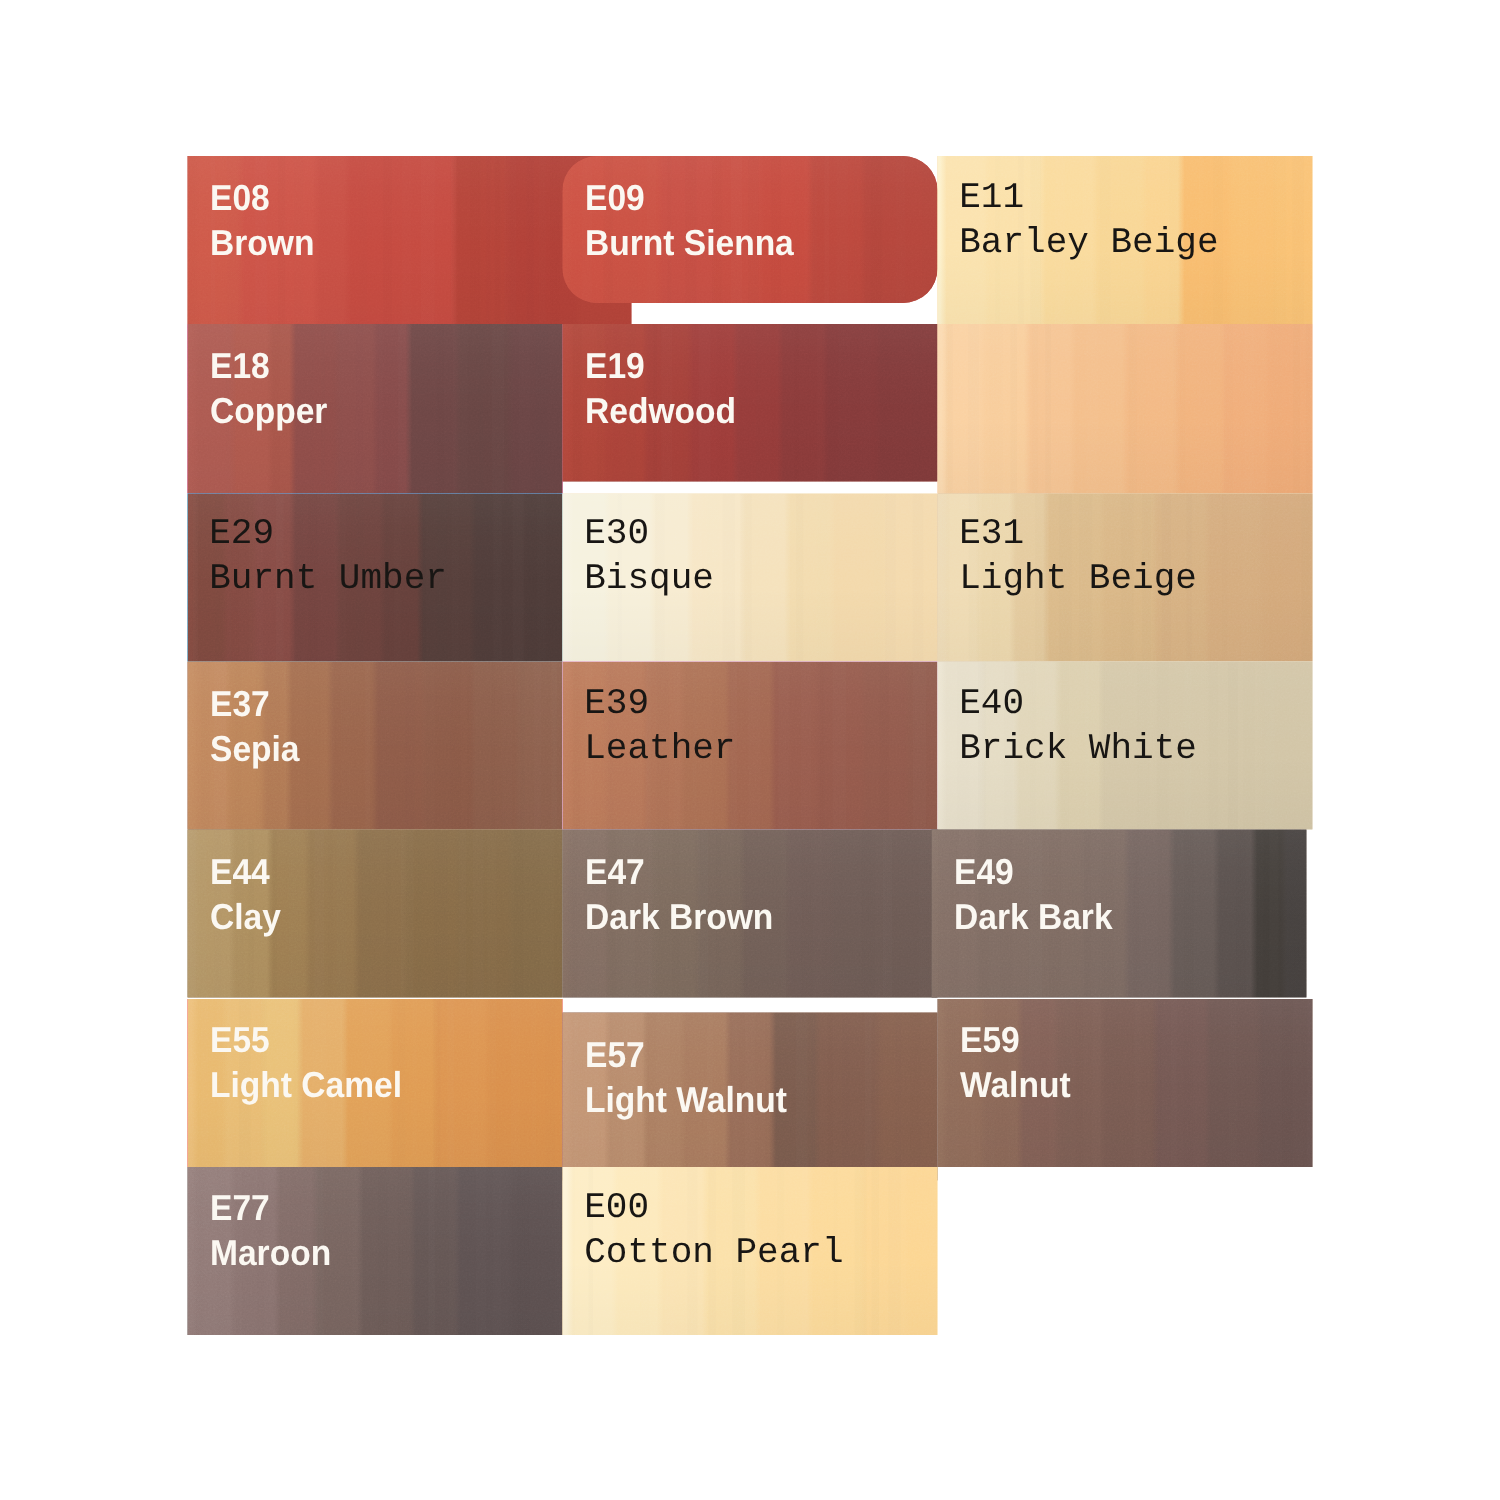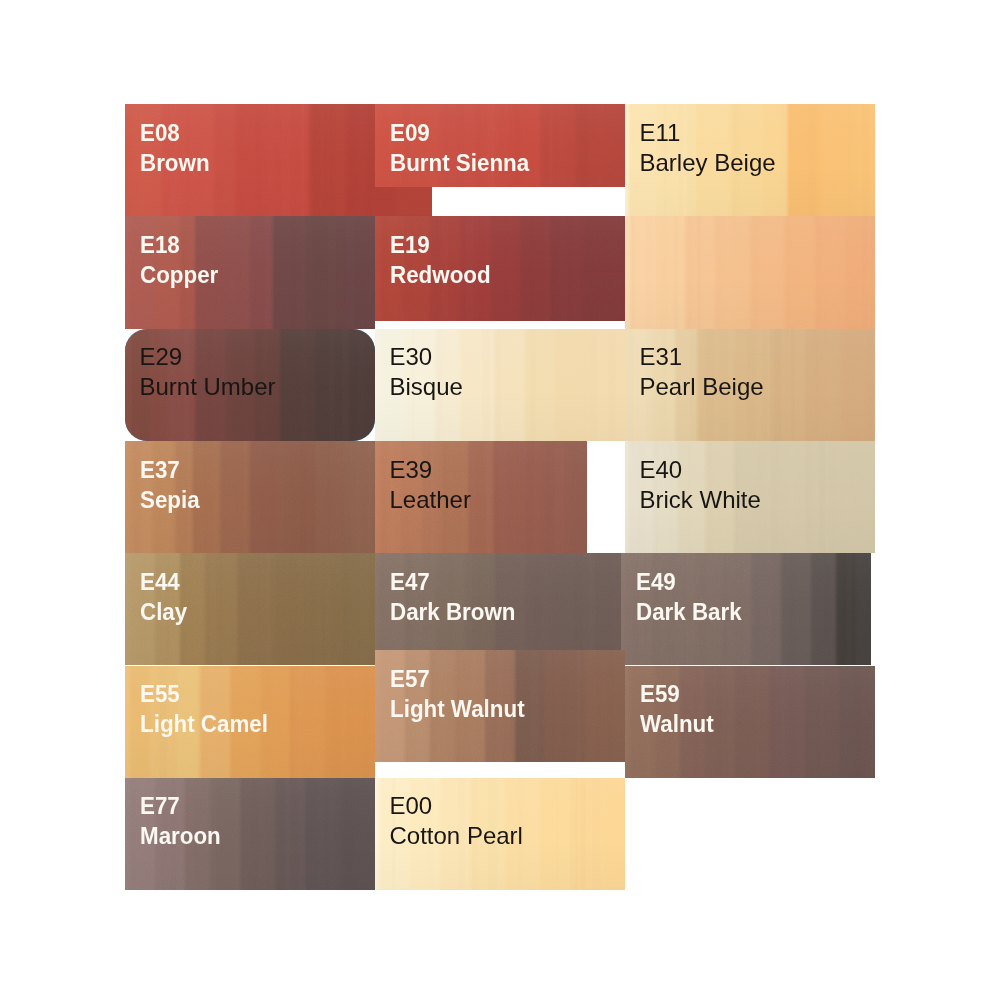--- a/index.html
+++ b/index.html
@@ -8,36 +8,36 @@
   #chart{position:absolute;left:125px;top:104px;width:750px;height:786px;}
   .swatch{position:absolute;overflow:hidden;}
   .bands{position:absolute;left:0;top:0;right:0;bottom:0;}
   .shade{position:absolute;left:0;top:0;right:0;bottom:0;
     background:linear-gradient(180deg,rgba(255,255,255,.045) 0%,rgba(255,255,255,.02) 22%,rgba(0,0,0,0) 55%,rgba(0,0,0,.022) 100%);}
   .streaks{position:absolute;left:0;top:0;right:0;bottom:0;opacity:.55;}
   #noise{position:absolute;left:125px;top:104px;width:750px;height:786px;opacity:.115;pointer-events:none;mix-blend-mode:overlay;}
   .label{position:absolute;left:14.5px;top:13.7px;line-height:30px;}
   .code,.nm{display:block;font-size:24px;white-space:nowrap;transform-origin:0 50%;}
   .light .code,.light .nm{color:#fbf8f2;font-weight:bold;transform:scaleX(0.932);}
-  .dark .code,.dark .nm{color:#171513;font-weight:normal;}
+  .dark .code,.dark .nm{color:#171513;font-weight:normal;font-family:Liberation Mono, monospace;}
 </style>
 </head>
 <body>
 
 <div id="chart">
-    <div class="swatch light" style="left: 0px; top: 0px; width: 296px; height: 112.3px; background: rgb(189, 75, 65); padding-left: 11px;">
+    <div class="swatch light" style="left: 0px; top: 0px; width: 296px; height: 112.3px; background: rgb(189, 75, 65);">
       <div class="bands" style="background: linear-gradient(90deg, rgb(205, 88, 72) 0%, rgb(205, 88, 72) 1.1%, rgb(207, 89, 73) 2.9%, rgb(207, 89, 73) 11.1%, rgb(205, 83, 71) 12.9%, rgb(205, 83, 71) 28.1%, rgb(200, 79, 68) 29.9%, rgb(200, 79, 68) 35.1%, rgb(197, 74, 64) 36.9%, rgb(197, 74, 64) 59.1%, rgb(181, 67, 56) 60.9%, rgb(181, 67, 56) 71.1%, rgb(177, 64, 55) 72.9%, rgb(177, 64, 55) 87.1%, rgb(179, 66, 56) 88.9%, rgb(179, 66, 56) 100%);"></div>
       <div class="streaks" style="background: linear-gradient(90deg, transparent 3.3px, rgba(0, 0, 0, 0.008) 3.9px, rgba(0, 0, 0, 0.008) 8.3px, transparent 8.9px, transparent 15.3px, rgba(255, 255, 255, 0.016) 15.9px, rgba(255, 255, 255, 0.016) 18.1px, transparent 18.7px, transparent 25.8px, rgba(0, 0, 0, 0.01) 26.4px, rgba(0, 0, 0, 0.01) 35.2px, transparent 35.8px, transparent 44.9px, rgba(255, 255, 255, 0.016) 45.5px, rgba(255, 255, 255, 0.016) 52.9px, transparent 53.5px, transparent 60.1px, rgba(0, 0, 0, 0.02) 60.7px, rgba(0, 0, 0, 0.02) 65px, transparent 65.6px, transparent 70.6px, rgba(0, 0, 0, 0.008) 71.2px, rgba(0, 0, 0, 0.008) 77.1px, transparent 77.7px, transparent 83px, rgba(255, 255, 255, 0.004) 83.6px, rgba(255, 255, 255, 0.004) 89.8px, transparent 90.4px, transparent 98px, rgba(255, 255, 255, 0.004) 98.6px, rgba(255, 255, 255, 0.004) 104.6px, transparent 105.2px, transparent 114.4px, rgba(0, 0, 0, 0.01) 115px, rgba(0, 0, 0, 0.01) 119.3px, transparent 119.9px, transparent 130px, rgba(0, 0, 0, 0.02) 130.6px, rgba(0, 0, 0, 0.02) 136.1px, transparent 136.7px, transparent 142.7px, rgba(255, 255, 255, 0.01) 143.3px, rgba(255, 255, 255, 0.01) 148.5px, transparent 149.1px, transparent 155.4px, rgba(255, 255, 255, 0.016) 156px, rgba(255, 255, 255, 0.016) 164.6px, transparent 165.2px, transparent 175.4px, rgba(255, 255, 255, 0.02) 176px, rgba(255, 255, 255, 0.02) 178.9px, transparent 179.5px, transparent 187.9px, rgba(0, 0, 0, 0.02) 188.5px, rgba(0, 0, 0, 0.02) 195.1px, transparent 195.7px, transparent 198.8px, rgba(0, 0, 0, 0.016) 199.4px, rgba(0, 0, 0, 0.016) 201.9px, transparent 202.5px, transparent 204.5px, rgba(0, 0, 0, 0.02) 205.1px, rgba(0, 0, 0, 0.02) 208.3px, transparent 208.9px, transparent 210.6px, rgba(255, 255, 255, 0.008) 211.2px, rgba(255, 255, 255, 0.008) 218.8px, transparent 219.4px, transparent 225.5px, rgba(0, 0, 0, 0.016) 226.1px, rgba(0, 0, 0, 0.016) 230.9px, transparent 231.5px, transparent 233.8px, rgba(255, 255, 255, 0.008) 234.4px, rgba(255, 255, 255, 0.008) 238.5px, transparent 239.1px, transparent 241.4px, rgba(0, 0, 0, 0.02) 242px, rgba(0, 0, 0, 0.02) 248px, transparent 248.6px);"></div>
       <div class="shade"></div>
       <div class="label">
         <span class="code">E08</span>
         <span class="nm">Brown</span>
       </div>
     </div>
-    <div class="swatch light" style="left: 250px; top: 0px; width: 250px; height: 83px; background: rgb(194, 78, 68);">
+    <div class="swatch light" style="left: 250px; top: 0px; width: 250px; height: 98px; background: rgb(194, 78, 68); border-radius: 23px;">
       <div class="bands" style="background: linear-gradient(90deg, rgb(206, 83, 68) 0%, rgb(206, 83, 68) 1.1%, rgb(205, 81, 67) 2.9%, rgb(205, 81, 67) 11.1%, rgb(203, 81, 67) 12.9%, rgb(203, 81, 67) 25.1%, rgb(200, 79, 68) 26.9%, rgb(200, 79, 68) 39.1%, rgb(200, 78, 66) 40.9%, rgb(200, 78, 66) 52.1%, rgb(199, 75, 63) 53.9%, rgb(199, 75, 63) 65.1%, rgb(188, 72, 61) 66.9%, rgb(188, 72, 61) 79.1%, rgb(181, 70, 60) 80.9%, rgb(181, 70, 60) 100%);"></div>
       <div class="streaks" style="background: linear-gradient(90deg, transparent 1.6px, rgba(0, 0, 0, 0.008) 2.2px, rgba(0, 0, 0, 0.008) 5.2px, transparent 5.8px, transparent 12.9px, rgba(255, 255, 255, 0.01) 13.5px, rgba(255, 255, 255, 0.01) 19.3px, transparent 19.9px, transparent 26.9px, rgba(0, 0, 0, 0.02) 27.5px, rgba(0, 0, 0, 0.02) 33.4px, transparent 34px, transparent 44.2px, rgba(0, 0, 0, 0.008) 44.8px, rgba(0, 0, 0, 0.008) 50px, transparent 50.6px, transparent 55.9px, rgba(255, 255, 255, 0.01) 56.5px, rgba(255, 255, 255, 0.01) 61.9px, transparent 62.5px, transparent 69.3px, rgba(0, 0, 0, 0.016) 69.9px, rgba(0, 0, 0, 0.016) 72.5px, transparent 73.1px, transparent 81.2px, rgba(0, 0, 0, 0.02) 81.8px, rgba(0, 0, 0, 0.02) 89.1px, transparent 89.7px, transparent 99.4px, rgba(0, 0, 0, 0.016) 100px, rgba(0, 0, 0, 0.016) 106.3px, transparent 106.9px, transparent 112.1px, rgba(255, 255, 255, 0.02) 112.7px, rgba(255, 255, 255, 0.02) 119.5px, transparent 120.1px, transparent 123.5px, rgba(0, 0, 0, 0.02) 124.1px, rgba(0, 0, 0, 0.02) 130.8px, transparent 131.4px, transparent 138.5px, rgba(0, 0, 0, 0.02) 139.1px, rgba(0, 0, 0, 0.02) 145.3px, transparent 145.9px, transparent 154.7px, rgba(0, 0, 0, 0.008) 155.3px, rgba(0, 0, 0, 0.008) 157.4px, transparent 158px, transparent 160.8px, rgba(255, 255, 255, 0.008) 161.4px, rgba(255, 255, 255, 0.008) 169.5px, transparent 170.1px, transparent 174.3px, rgba(255, 255, 255, 0.02) 174.9px, rgba(255, 255, 255, 0.02) 177.5px, transparent 178.1px, transparent 182.4px, rgba(255, 255, 255, 0.01) 183px, rgba(255, 255, 255, 0.01) 190.3px, transparent 190.9px, transparent 193.8px, rgba(0, 0, 0, 0.008) 194.4px, rgba(0, 0, 0, 0.008) 196.8px, transparent 197.4px, transparent 204.9px, rgba(0, 0, 0, 0.02) 205.5px, rgba(0, 0, 0, 0.02) 212.9px, transparent 213.5px, transparent 221.7px, rgba(255, 255, 255, 0.008) 222.3px, rgba(255, 255, 255, 0.008) 228.4px, transparent 229px, transparent 239.5px, rgba(0, 0, 0, 0.01) 240.1px, rgba(0, 0, 0, 0.01) 248.1px, transparent 248.7px);"></div>
       <div class="shade"></div>
       <div class="label">
         <span class="code">E09</span>
         <span class="nm">Burnt Sienna</span>
       </div>
     </div>
     <div class="swatch dark" style="left: 500px; top: 0px; width: 250px; height: 112.3px; background: rgb(250, 215, 154);">
       <div class="bands" style="background: linear-gradient(90deg, rgb(253, 242, 205) 0%, rgb(253, 242, 205) 0.6%, rgb(251, 227, 174) 2.4%, rgb(251, 227, 174) 12.1%, rgb(251, 225, 169) 13.9%, rgb(251, 225, 169) 27.1%, rgb(250, 219, 156) 28.9%, rgb(250, 219, 156) 41.1%, rgb(249, 215, 149) 42.9%, rgb(249, 215, 149) 54.1%, rgb(250, 212, 144) 55.9%, rgb(250, 212, 144) 64.1%, rgb(249, 189, 111) 65.9%, rgb(249, 189, 111) 77.1%, rgb(249, 192, 114) 78.9%, rgb(249, 192, 114) 89.1%, rgb(250, 194, 116) 90.9%, rgb(250, 194, 116) 100%);"></div>
@@ -64,21 +64,21 @@
       <div class="label">
         <span class="code">E19</span>
         <span class="nm">Redwood</span>
       </div>
     </div>
     <div class="swatch dark" style="left: 500px; top: 112.3px; width: 250px; height: 112.3px; background: rgb(245, 192, 145);">
       <div class="bands" style="background: linear-gradient(90deg, rgb(251, 218, 176) 0%, rgb(251, 218, 176) 1.1%, rgb(250, 209, 161) 2.9%, rgb(250, 209, 161) 11.1%, rgb(249, 206, 156) 12.9%, rgb(249, 206, 156) 23.1%, rgb(246, 196, 146) 24.9%, rgb(246, 196, 146) 35.1%, rgb(244, 191, 139) 36.9%, rgb(244, 191, 139) 49.1%, rgb(243, 185, 132) 50.9%, rgb(243, 185, 132) 63.1%, rgb(242, 179, 125) 64.9%, rgb(242, 179, 125) 75.1%, rgb(241, 174, 122) 76.9%, rgb(241, 174, 122) 87.1%, rgb(240, 171, 119) 88.9%, rgb(240, 171, 119) 100%);"></div>
       <div class="streaks" style="background: linear-gradient(90deg, transparent 5.1px, rgba(0, 0, 0, 0.02) 5.7px, rgba(0, 0, 0, 0.02) 9.9px, transparent 10.5px, transparent 20.1px, rgba(0, 0, 0, 0.016) 20.7px, rgba(0, 0, 0, 0.016) 27.4px, transparent 28px, transparent 34.2px, rgba(0, 0, 0, 0.008) 34.8px, rgba(0, 0, 0, 0.008) 43.1px, transparent 43.7px, transparent 48.3px, rgba(0, 0, 0, 0.02) 48.9px, rgba(0, 0, 0, 0.02) 52.7px, transparent 53.3px, transparent 62.8px, rgba(0, 0, 0, 0.01) 63.4px, rgba(0, 0, 0, 0.01) 66.8px, transparent 67.4px, transparent 71.5px, rgba(0, 0, 0, 0.02) 72.1px, rgba(0, 0, 0, 0.02) 75.4px, transparent 76px, transparent 85px, rgba(255, 255, 255, 0.008) 85.6px, rgba(255, 255, 255, 0.008) 90.4px, transparent 91px, transparent 98.9px, rgba(255, 255, 255, 0.016) 99.5px, rgba(255, 255, 255, 0.016) 107px, transparent 107.6px, transparent 117px, rgba(255, 255, 255, 0.004) 117.6px, rgba(255, 255, 255, 0.004) 120.3px, transparent 120.9px, transparent 127.4px, rgba(0, 0, 0, 0.01) 128px, rgba(0, 0, 0, 0.01) 132.5px, transparent 133.1px, transparent 134.6px, rgba(0, 0, 0, 0.004) 135.2px, rgba(0, 0, 0, 0.004) 138.1px, transparent 138.7px, transparent 147.5px, rgba(255, 255, 255, 0.008) 148.1px, rgba(255, 255, 255, 0.008) 152.3px, transparent 152.9px, transparent 156.4px, rgba(0, 0, 0, 0.008) 157px, rgba(0, 0, 0, 0.008) 165.1px, transparent 165.7px, transparent 172.6px, rgba(255, 255, 255, 0.008) 173.2px, rgba(255, 255, 255, 0.008) 181.3px, transparent 181.9px, transparent 190.8px, rgba(0, 0, 0, 0.008) 191.4px, rgba(0, 0, 0, 0.008) 196.8px, transparent 197.4px, transparent 204.3px, rgba(255, 255, 255, 0.01) 204.9px, rgba(255, 255, 255, 0.01) 210.7px, transparent 211.3px, transparent 222.2px, rgba(0, 0, 0, 0.004) 222.8px, rgba(0, 0, 0, 0.004) 229.6px, transparent 230.2px, transparent 236.7px, rgba(0, 0, 0, 0.016) 237.3px, rgba(0, 0, 0, 0.016) 241.4px, transparent 242px, transparent 245.1px, rgba(0, 0, 0, 0.01) 245.7px, rgba(0, 0, 0, 0.01) 248.3px, transparent 248.9px);"></div>
       <div class="shade"></div>
     </div>
-    <div class="swatch dark" style="left: 0px; top: 224.6px; width: 250px; height: 112.3px; background: #0ea5e9; border-radius: 22px;">
+    <div class="swatch dark" style="left: 0px; top: 224.6px; width: 250px; height: 112.3px; background: #0ea5e9;">
       <div class="bands" style="background: linear-gradient(90deg, rgb(133, 76, 66) 0%, rgb(133, 76, 66) 1.1%, rgb(126, 73, 63) 2.9%, rgb(126, 73, 63) 9.1%, rgb(131, 74, 66) 10.9%, rgb(131, 74, 66) 17.1%, rgb(134, 75, 69) 18.9%, rgb(134, 75, 69) 27.1%, rgb(116, 68, 64) 28.9%, rgb(116, 68, 64) 39.1%, rgb(108, 66, 61) 40.9%, rgb(108, 66, 61) 51.1%, rgb(101, 64, 59) 52.9%, rgb(101, 64, 59) 61.1%, rgb(85, 62, 58) 62.9%, rgb(85, 62, 58) 75.1%, rgb(79, 60, 57) 76.9%, rgb(79, 60, 57) 89.1%, rgb(77, 59, 56) 90.9%, rgb(77, 59, 56) 100%);"></div>
       <div class="streaks" style="background: linear-gradient(90deg, transparent 3.4px, rgba(255, 255, 255, 0.02) 4px, rgba(255, 255, 255, 0.02) 6.8px, transparent 7.4px, transparent 17.7px, rgba(0, 0, 0, 0.01) 18.3px, rgba(0, 0, 0, 0.01) 21.7px, transparent 22.3px, transparent 28.3px, rgba(0, 0, 0, 0.02) 28.9px, rgba(0, 0, 0, 0.02) 34.3px, transparent 34.9px, transparent 40.6px, rgba(255, 255, 255, 0.01) 41.2px, rgba(255, 255, 255, 0.01) 49.9px, transparent 50.5px, transparent 58.6px, rgba(255, 255, 255, 0.02) 59.2px, rgba(255, 255, 255, 0.02) 63.7px, transparent 64.3px, transparent 70.3px, rgba(0, 0, 0, 0.008) 70.9px, rgba(0, 0, 0, 0.008) 77.8px, transparent 78.4px, transparent 80.2px, rgba(0, 0, 0, 0.02) 80.8px, rgba(0, 0, 0, 0.02) 86.7px, transparent 87.3px, transparent 97.2px, rgba(255, 255, 255, 0.01) 97.8px, rgba(255, 255, 255, 0.01) 105.6px, transparent 106.2px, transparent 111.7px, rgba(0, 0, 0, 0.01) 112.3px, rgba(0, 0, 0, 0.01) 117.5px, transparent 118.1px, transparent 127.8px, rgba(0, 0, 0, 0.01) 128.4px, rgba(0, 0, 0, 0.01) 134.2px, transparent 134.8px, transparent 137.4px, rgba(255, 255, 255, 0.01) 138px, rgba(255, 255, 255, 0.01) 141.8px, transparent 142.4px, transparent 153.7px, rgba(0, 0, 0, 0.02) 154.3px, rgba(0, 0, 0, 0.02) 159px, transparent 159.6px, transparent 165.8px, rgba(0, 0, 0, 0.01) 166.4px, rgba(0, 0, 0, 0.01) 172.7px, transparent 173.3px, transparent 175.9px, rgba(255, 255, 255, 0.008) 176.5px, rgba(255, 255, 255, 0.008) 180.7px, transparent 181.3px, transparent 191.4px, rgba(0, 0, 0, 0.008) 192px, rgba(0, 0, 0, 0.008) 195.2px, transparent 195.8px, transparent 203.7px, rgba(255, 255, 255, 0.016) 204.3px, rgba(255, 255, 255, 0.016) 209.2px, transparent 209.8px, transparent 216.5px, rgba(255, 255, 255, 0.02) 217.1px, rgba(255, 255, 255, 0.02) 223.7px, transparent 224.3px, transparent 232.9px, rgba(255, 255, 255, 0.008) 233.5px, rgba(255, 255, 255, 0.008) 238.8px, transparent 239.4px);"></div>
       <div class="shade"></div>
       <div class="label">
         <span class="code">E29</span>
         <span class="nm">Burnt Umber</span>
       </div>
     </div>
     <div class="swatch dark" style="left: 250px; top: 224.6px; width: 250px; height: 112.3px; background: rgb(245, 228, 192);">
       <div class="bands" style="background: linear-gradient(90deg, rgb(247, 243, 228) 0%, rgb(247, 243, 228) 1.1%, rgb(246, 242, 223) 2.9%, rgb(246, 242, 223) 11.1%, rgb(247, 240, 218) 12.9%, rgb(247, 240, 218) 23.1%, rgb(247, 236, 209) 24.9%, rgb(247, 236, 209) 33.1%, rgb(247, 231, 198) 34.9%, rgb(247, 231, 198) 47.1%, rgb(245, 226, 188) 48.9%, rgb(245, 226, 188) 59.1%, rgb(243, 220, 175) 60.9%, rgb(243, 220, 175) 71.1%, rgb(243, 217, 171) 72.9%, rgb(243, 217, 171) 85.1%, rgb(244, 218, 173) 86.9%, rgb(244, 218, 173) 100%);"></div>
@@ -88,33 +88,33 @@
         <span class="code">E30</span>
         <span class="nm">Bisque</span>
       </div>
     </div>
     <div class="swatch dark" style="left: 500px; top: 224.6px; width: 250px; height: 112.3px; background: rgb(218, 185, 140);">
       <div class="bands" style="background: linear-gradient(90deg, rgb(240, 221, 184) 0%, rgb(240, 221, 184) 1.1%, rgb(240, 220, 180) 2.9%, rgb(240, 220, 180) 10.1%, rgb(236, 215, 172) 11.9%, rgb(236, 215, 172) 19.1%, rgb(229, 203, 158) 20.9%, rgb(229, 203, 158) 28.1%, rgb(220, 187, 138) 29.9%, rgb(220, 187, 138) 43.1%, rgb(218, 183, 134) 44.9%, rgb(218, 183, 134) 57.1%, rgb(215, 177, 130) 58.9%, rgb(215, 177, 130) 71.1%, rgb(213, 172, 126) 72.9%, rgb(213, 172, 126) 85.1%, rgb(212, 169, 123) 86.9%, rgb(212, 169, 123) 100%);"></div>
       <div class="streaks" style="background: linear-gradient(90deg, transparent 0.1px, rgba(0, 0, 0, 0.016) 0.7px, rgba(0, 0, 0, 0.016) 7.7px, transparent 8.3px, transparent 9.8px, rgba(255, 255, 255, 0.008) 10.4px, rgba(255, 255, 255, 0.008) 14.2px, transparent 14.8px, transparent 20.5px, rgba(0, 0, 0, 0.02) 21.1px, rgba(0, 0, 0, 0.02) 27.6px, transparent 28.2px, transparent 36.1px, rgba(0, 0, 0, 0.008) 36.7px, rgba(0, 0, 0, 0.008) 41.3px, transparent 41.9px, transparent 47.1px, rgba(255, 255, 255, 0.02) 47.7px, rgba(255, 255, 255, 0.02) 54.6px, transparent 55.2px, transparent 64.8px, rgba(0, 0, 0, 0.02) 65.4px, rgba(0, 0, 0, 0.02) 72.8px, transparent 73.4px, transparent 80.6px, rgba(0, 0, 0, 0.016) 81.2px, rgba(0, 0, 0, 0.016) 89.3px, transparent 89.9px, transparent 94px, rgba(0, 0, 0, 0.016) 94.6px, rgba(0, 0, 0, 0.016) 102.9px, transparent 103.5px, transparent 111.1px, rgba(255, 255, 255, 0.004) 111.7px, rgba(255, 255, 255, 0.004) 114.9px, transparent 115.5px, transparent 121.8px, rgba(0, 0, 0, 0.016) 122.4px, rgba(0, 0, 0, 0.016) 130.6px, transparent 131.2px, transparent 136px, rgba(0, 0, 0, 0.016) 136.6px, rgba(0, 0, 0, 0.016) 142.2px, transparent 142.8px, transparent 149.1px, rgba(0, 0, 0, 0.02) 149.7px, rgba(0, 0, 0, 0.02) 155.5px, transparent 156.1px, transparent 157.7px, rgba(255, 255, 255, 0.004) 158.3px, rgba(255, 255, 255, 0.004) 161px, transparent 161.6px, transparent 165.6px, rgba(0, 0, 0, 0.02) 166.2px, rgba(0, 0, 0, 0.02) 169.5px, transparent 170.1px, transparent 172.6px, rgba(0, 0, 0, 0.004) 173.2px, rgba(0, 0, 0, 0.004) 179px, transparent 179.6px, transparent 189.4px, rgba(0, 0, 0, 0.01) 190px, rgba(0, 0, 0, 0.01) 193.1px, transparent 193.7px, transparent 202.2px, rgba(255, 255, 255, 0.01) 202.8px, rgba(255, 255, 255, 0.01) 209.1px, transparent 209.7px, transparent 212.4px, rgba(255, 255, 255, 0.01) 213px, rgba(255, 255, 255, 0.01) 220.8px, transparent 221.4px, transparent 229.1px, rgba(255, 255, 255, 0.008) 229.7px, rgba(255, 255, 255, 0.008) 236.9px, transparent 237.5px, transparent 242.2px, rgba(0, 0, 0, 0.016) 242.8px, rgba(0, 0, 0, 0.016) 247.9px, transparent 248.5px);"></div>
       <div class="shade"></div>
       <div class="label">
         <span class="code">E31</span>
-        <span class="nm">Pearl Beige</span>
+        <span class="nm">Light Beige</span>
       </div>
     </div>
     <div class="swatch light" style="left: 0px; top: 336.9px; width: 250px; height: 112.3px; background: rgb(156, 104, 82);">
       <div class="bands" style="background: linear-gradient(90deg, rgb(197, 140, 97) 0%, rgb(197, 140, 97) 1.1%, rgb(194, 136, 94) 2.9%, rgb(194, 136, 94) 10.1%, rgb(189, 132, 89) 11.9%, rgb(189, 132, 89) 19.1%, rgb(178, 122, 85) 20.9%, rgb(178, 122, 85) 26.1%, rgb(164, 109, 78) 27.9%, rgb(164, 109, 78) 37.1%, rgb(153, 100, 75) 38.9%, rgb(153, 100, 75) 49.1%, rgb(142, 91, 72) 50.9%, rgb(142, 91, 72) 62.1%, rgb(139, 90, 71) 63.9%, rgb(139, 90, 71) 75.1%, rgb(139, 93, 74) 76.9%, rgb(139, 93, 74) 87.1%, rgb(140, 96, 77) 88.9%, rgb(140, 96, 77) 100%);"></div>
       <div class="streaks" style="background: linear-gradient(90deg, transparent 8.5px, rgba(0, 0, 0, 0.016) 9.1px, rgba(0, 0, 0, 0.016) 14.6px, transparent 15.2px, transparent 17.4px, rgba(255, 255, 255, 0.02) 18px, rgba(255, 255, 255, 0.02) 25.4px, transparent 26px, transparent 31.5px, rgba(0, 0, 0, 0.01) 32.1px, rgba(0, 0, 0, 0.01) 35.8px, transparent 36.4px, transparent 45.4px, rgba(0, 0, 0, 0.016) 46px, rgba(0, 0, 0, 0.016) 48.4px, transparent 49px, transparent 52.8px, rgba(0, 0, 0, 0.01) 53.4px, rgba(0, 0, 0, 0.01) 61.6px, transparent 62.2px, transparent 63.6px, rgba(255, 255, 255, 0.008) 64.2px, rgba(255, 255, 255, 0.008) 68.2px, transparent 68.8px, transparent 78.8px, rgba(0, 0, 0, 0.01) 79.4px, rgba(0, 0, 0, 0.01) 81.6px, transparent 82.2px, transparent 88.3px, rgba(255, 255, 255, 0.01) 88.9px, rgba(255, 255, 255, 0.01) 97.6px, transparent 98.2px, transparent 101.8px, rgba(255, 255, 255, 0.008) 102.4px, rgba(255, 255, 255, 0.008) 108.1px, transparent 108.7px, transparent 118.2px, rgba(255, 255, 255, 0.02) 118.8px, rgba(255, 255, 255, 0.02) 121.3px, transparent 121.9px, transparent 127.8px, rgba(255, 255, 255, 0.008) 128.4px, rgba(255, 255, 255, 0.008) 134.9px, transparent 135.5px, transparent 144.3px, rgba(0, 0, 0, 0.01) 144.9px, rgba(0, 0, 0, 0.01) 151.2px, transparent 151.8px, transparent 156.1px, rgba(255, 255, 255, 0.01) 156.7px, rgba(255, 255, 255, 0.01) 164.6px, transparent 165.2px, transparent 174.9px, rgba(0, 0, 0, 0.016) 175.5px, rgba(0, 0, 0, 0.016) 182px, transparent 182.6px, transparent 186.2px, rgba(0, 0, 0, 0.02) 186.8px, rgba(0, 0, 0, 0.02) 190.4px, transparent 191px, transparent 201.8px, rgba(0, 0, 0, 0.016) 202.4px, rgba(0, 0, 0, 0.016) 204.6px, transparent 205.2px, transparent 209.5px, rgba(255, 255, 255, 0.008) 210.1px, rgba(255, 255, 255, 0.008) 216.2px, transparent 216.8px, transparent 221.6px, rgba(0, 0, 0, 0.02) 222.2px, rgba(0, 0, 0, 0.02) 224.3px, transparent 224.9px, transparent 230.7px, rgba(255, 255, 255, 0.016) 231.3px, rgba(255, 255, 255, 0.016) 235.4px, transparent 236px, transparent 242.3px, rgba(255, 255, 255, 0.02) 242.9px, rgba(255, 255, 255, 0.02) 246.1px, transparent 246.7px);"></div>
       <div class="shade"></div>
       <div class="label">
         <span class="code">E37</span>
         <span class="nm">Sepia</span>
       </div>
     </div>
-    <div class="swatch dark" style="left: 250px; top: 336.9px; width: 212px; height: 112.3px; background: #f0abfc;">
+    <div class="swatch dark" style="left: 250px; top: 336.9px; width: 250px; height: 112.3px; background: #f0abfc;">
       <div class="bands" style="background: linear-gradient(90deg, rgb(192, 125, 93) 0%, rgb(192, 125, 93) 1.1%, rgb(188, 122, 90) 2.9%, rgb(188, 122, 90) 11.1%, rgb(184, 119, 89) 12.9%, rgb(184, 119, 89) 21.1%, rgb(177, 115, 87) 22.9%, rgb(177, 115, 87) 31.1%, rgb(172, 112, 84) 32.9%, rgb(172, 112, 84) 43.1%, rgb(162, 102, 80) 44.9%, rgb(162, 102, 80) 55.1%, rgb(152, 92, 77) 56.9%, rgb(152, 92, 77) 67.1%, rgb(149, 90, 76) 68.9%, rgb(149, 90, 76) 79.1%, rgb(146, 90, 76) 80.9%, rgb(146, 90, 76) 91.1%, rgb(143, 90, 76) 92.9%, rgb(143, 90, 76) 100%);"></div>
       <div class="streaks" style="background: linear-gradient(90deg, transparent 6.9px, rgba(0, 0, 0, 0.016) 7.5px, rgba(0, 0, 0, 0.016) 11.5px, transparent 12.1px, transparent 14.9px, rgba(255, 255, 255, 0.016) 15.5px, rgba(255, 255, 255, 0.016) 19.7px, transparent 20.3px, transparent 25.6px, rgba(0, 0, 0, 0.008) 26.2px, rgba(0, 0, 0, 0.008) 33.9px, transparent 34.5px, transparent 44.7px, rgba(255, 255, 255, 0.008) 45.3px, rgba(255, 255, 255, 0.008) 52.6px, transparent 53.2px, transparent 55.5px, rgba(255, 255, 255, 0.02) 56.1px, rgba(255, 255, 255, 0.02) 58.5px, transparent 59.1px, transparent 62.4px, rgba(0, 0, 0, 0.016) 63px, rgba(0, 0, 0, 0.016) 70.7px, transparent 71.3px, transparent 74px, rgba(255, 255, 255, 0.008) 74.6px, rgba(255, 255, 255, 0.008) 77.9px, transparent 78.5px, transparent 86.7px, rgba(255, 255, 255, 0.008) 87.3px, rgba(255, 255, 255, 0.008) 89.3px, transparent 89.9px, transparent 99.6px, rgba(0, 0, 0, 0.016) 100.2px, rgba(0, 0, 0, 0.016) 108.3px, transparent 108.9px, transparent 111.7px, rgba(255, 255, 255, 0.02) 112.3px, rgba(255, 255, 255, 0.02) 116px, transparent 116.6px, transparent 123.6px, rgba(255, 255, 255, 0.016) 124.2px, rgba(255, 255, 255, 0.016) 131.6px, transparent 132.2px, transparent 143.6px, rgba(255, 255, 255, 0.02) 144.2px, rgba(255, 255, 255, 0.02) 151px, transparent 151.6px, transparent 158.5px, rgba(255, 255, 255, 0.016) 159.1px, rgba(255, 255, 255, 0.016) 165.2px, transparent 165.8px, transparent 171.2px, rgba(0, 0, 0, 0.016) 171.8px, rgba(0, 0, 0, 0.016) 174.4px, transparent 175px, transparent 179.8px, rgba(255, 255, 255, 0.02) 180.4px, rgba(255, 255, 255, 0.02) 188.8px, transparent 189.4px, transparent 191.1px, rgba(0, 0, 0, 0.004) 191.7px, rgba(0, 0, 0, 0.004) 200.1px, transparent 200.7px, transparent 210.8px, rgba(0, 0, 0, 0.02) 211.4px, rgba(0, 0, 0, 0.02) 217.4px, transparent 218px, transparent 224.8px, rgba(0, 0, 0, 0.01) 225.4px, rgba(0, 0, 0, 0.01) 228.8px, transparent 229.4px, transparent 233.4px, rgba(255, 255, 255, 0.02) 234px, rgba(255, 255, 255, 0.02) 242px, transparent 242.6px);"></div>
       <div class="shade"></div>
       <div class="label">
         <span class="code">E39</span>
         <span class="nm">Leather</span>
       </div>
     </div>
     <div class="swatch dark" style="left: 500px; top: 336.9px; width: 250px; height: 112.3px; background: rgb(222, 210, 181);">
       <div class="bands" style="background: linear-gradient(90deg, rgb(236, 229, 210) 0%, rgb(236, 229, 210) 0.6%, rgb(231, 223, 202) 2.4%, rgb(231, 223, 202) 11.1%, rgb(229, 220, 196) 12.9%, rgb(229, 220, 196) 20.1%, rgb(225, 214, 185) 21.9%, rgb(225, 214, 185) 31.1%, rgb(220, 207, 174) 32.9%, rgb(220, 207, 174) 43.1%, rgb(213, 200, 169) 44.9%, rgb(213, 200, 169) 57.1%, rgb(212, 199, 168) 58.9%, rgb(212, 199, 168) 71.1%, rgb(211, 198, 167) 72.9%, rgb(211, 198, 167) 85.1%, rgb(210, 197, 166) 86.9%, rgb(210, 197, 166) 100%);"></div>
@@ -154,21 +154,21 @@
     </div>
     <div class="swatch light" style="left: 0px; top: 561.5px; width: 250px; height: 112.3px; background: #ef4444;">
       <div class="bands" style="background: linear-gradient(90deg, rgb(237, 191, 121) 0%, rgb(237, 191, 121) 1.1%, rgb(233, 185, 110) 2.9%, rgb(233, 185, 110) 9.1%, rgb(234, 189, 116) 10.9%, rgb(234, 189, 116) 19.1%, rgb(234, 193, 119) 20.9%, rgb(234, 193, 119) 29.1%, rgb(229, 174, 104) 30.9%, rgb(229, 174, 104) 41.1%, rgb(226, 161, 88) 42.9%, rgb(226, 161, 88) 53.1%, rgb(224, 155, 83) 54.9%, rgb(224, 155, 83) 65.1%, rgb(221, 148, 80) 66.9%, rgb(221, 148, 80) 79.1%, rgb(218, 143, 76) 80.9%, rgb(218, 143, 76) 100%);"></div>
       <div class="streaks" style="background: linear-gradient(90deg, transparent 8.6px, rgba(255, 255, 255, 0.01) 9.2px, rgba(255, 255, 255, 0.01) 13.2px, transparent 13.8px, transparent 19.7px, rgba(255, 255, 255, 0.016) 20.3px, rgba(255, 255, 255, 0.016) 29px, transparent 29.6px, transparent 34px, rgba(0, 0, 0, 0.02) 34.6px, rgba(0, 0, 0, 0.02) 41.8px, transparent 42.4px, transparent 48.1px, rgba(0, 0, 0, 0.01) 48.7px, rgba(0, 0, 0, 0.01) 52.5px, transparent 53.1px, transparent 58.2px, rgba(255, 255, 255, 0.008) 58.8px, rgba(255, 255, 255, 0.008) 67.3px, transparent 67.9px, transparent 70.3px, rgba(0, 0, 0, 0.008) 70.9px, rgba(0, 0, 0, 0.008) 76px, transparent 76.6px, transparent 83px, rgba(255, 255, 255, 0.01) 83.6px, rgba(255, 255, 255, 0.01) 92.5px, transparent 93.1px, transparent 101.6px, rgba(255, 255, 255, 0.02) 102.2px, rgba(255, 255, 255, 0.02) 105.6px, transparent 106.2px, transparent 116.1px, rgba(255, 255, 255, 0.008) 116.7px, rgba(255, 255, 255, 0.008) 123.3px, transparent 123.9px, transparent 133.1px, rgba(255, 255, 255, 0.01) 133.7px, rgba(255, 255, 255, 0.01) 136.5px, transparent 137.1px, transparent 139.5px, rgba(0, 0, 0, 0.008) 140.1px, rgba(0, 0, 0, 0.008) 145.1px, transparent 145.7px, transparent 149.6px, rgba(255, 255, 255, 0.01) 150.2px, rgba(255, 255, 255, 0.01) 152.6px, transparent 153.2px, transparent 163.5px, rgba(0, 0, 0, 0.02) 164.1px, rgba(0, 0, 0, 0.02) 168.4px, transparent 169px, transparent 172.9px, rgba(255, 255, 255, 0.02) 173.5px, rgba(255, 255, 255, 0.02) 177.5px, transparent 178.1px, transparent 188.9px, rgba(255, 255, 255, 0.01) 189.5px, rgba(255, 255, 255, 0.01) 193.7px, transparent 194.3px, transparent 200.9px, rgba(255, 255, 255, 0.016) 201.5px, rgba(255, 255, 255, 0.016) 205.5px, transparent 206.1px, transparent 215.4px, rgba(255, 255, 255, 0.016) 216px, rgba(255, 255, 255, 0.016) 221.2px, transparent 221.8px, transparent 229px, rgba(255, 255, 255, 0.01) 229.6px, rgba(255, 255, 255, 0.01) 232.2px, transparent 232.8px, transparent 237.7px, rgba(0, 0, 0, 0.008) 238.3px, rgba(0, 0, 0, 0.008) 244.7px, transparent 245.3px);"></div>
       <div class="shade"></div>
       <div class="label">
         <span class="code">E55</span>
         <span class="nm">Light Camel</span>
       </div>
     </div>
-    <div class="swatch light" style="left: 250px; top: 546px; width: 250px; height: 112.3px; background: rgb(138, 100, 82);">
+    <div class="swatch light" style="left: 250px; top: 571px; width: 250px; height: 112.3px; background: rgb(138, 100, 82);">
       <div class="bands" style="background: linear-gradient(90deg, rgb(198, 152, 119) 0%, rgb(198, 152, 119) 1.1%, rgb(195, 149, 116) 2.9%, rgb(195, 149, 116) 11.1%, rgb(184, 139, 108) 12.9%, rgb(184, 139, 108) 21.1%, rgb(172, 127, 98) 22.9%, rgb(172, 127, 98) 31.1%, rgb(168, 122, 94) 32.9%, rgb(168, 122, 94) 43.1%, rgb(151, 108, 87) 44.9%, rgb(151, 108, 87) 55.1%, rgb(122, 91, 77) 56.9%, rgb(122, 91, 77) 67.1%, rgb(128, 92, 77) 68.9%, rgb(128, 92, 77) 83.1%, rgb(133, 95, 77) 84.9%, rgb(133, 95, 77) 100%);"></div>
       <div class="streaks" style="background: linear-gradient(90deg, transparent 7px, rgba(255, 255, 255, 0.01) 7.6px, rgba(255, 255, 255, 0.01) 10.1px, transparent 10.7px, transparent 17.3px, rgba(255, 255, 255, 0.01) 17.9px, rgba(255, 255, 255, 0.01) 23.3px, transparent 23.9px, transparent 28.1px, rgba(0, 0, 0, 0.01) 28.7px, rgba(0, 0, 0, 0.01) 33px, transparent 33.6px, transparent 40.3px, rgba(255, 255, 255, 0.016) 40.9px, rgba(255, 255, 255, 0.016) 49.6px, transparent 50.2px, transparent 54px, rgba(0, 0, 0, 0.016) 54.6px, rgba(0, 0, 0, 0.016) 57.3px, transparent 57.9px, transparent 62.1px, rgba(255, 255, 255, 0.016) 62.7px, rgba(255, 255, 255, 0.016) 71.4px, transparent 72px, transparent 81.2px, rgba(0, 0, 0, 0.008) 81.8px, rgba(0, 0, 0, 0.008) 84.9px, transparent 85.5px, transparent 95.9px, rgba(255, 255, 255, 0.016) 96.5px, rgba(255, 255, 255, 0.016) 100.2px, transparent 100.8px, transparent 106.9px, rgba(255, 255, 255, 0.01) 107.5px, rgba(255, 255, 255, 0.01) 109.5px, transparent 110.1px, transparent 112.5px, rgba(255, 255, 255, 0.01) 113.1px, rgba(255, 255, 255, 0.01) 117.2px, transparent 117.8px, transparent 121.3px, rgba(255, 255, 255, 0.016) 121.9px, rgba(255, 255, 255, 0.016) 127.9px, transparent 128.5px, transparent 134.8px, rgba(0, 0, 0, 0.02) 135.4px, rgba(0, 0, 0, 0.02) 138.4px, transparent 139px, transparent 142px, rgba(0, 0, 0, 0.008) 142.6px, rgba(0, 0, 0, 0.008) 145.1px, transparent 145.7px, transparent 155.2px, rgba(255, 255, 255, 0.02) 155.8px, rgba(255, 255, 255, 0.02) 163px, transparent 163.6px, transparent 165.5px, rgba(0, 0, 0, 0.01) 166.1px, rgba(0, 0, 0, 0.01) 168.1px, transparent 168.7px, transparent 176.3px, rgba(0, 0, 0, 0.02) 176.9px, rgba(0, 0, 0, 0.02) 179.9px, transparent 180.5px, transparent 185.8px, rgba(0, 0, 0, 0.01) 186.4px, rgba(0, 0, 0, 0.01) 191.3px, transparent 191.9px, transparent 201.2px, rgba(255, 255, 255, 0.02) 201.8px, rgba(255, 255, 255, 0.02) 205.7px, transparent 206.3px, transparent 209.4px, rgba(0, 0, 0, 0.01) 210px, rgba(0, 0, 0, 0.01) 213.3px, transparent 213.9px, transparent 221px, rgba(0, 0, 0, 0.01) 221.6px, rgba(0, 0, 0, 0.01) 225.7px, transparent 226.3px, transparent 231.5px, rgba(0, 0, 0, 0.02) 232.1px, rgba(0, 0, 0, 0.02) 238.4px, transparent 239px, transparent 244.9px, rgba(0, 0, 0, 0.008) 245.5px, rgba(0, 0, 0, 0.008) 253.5px, transparent 254.1px);"></div>
       <div class="shade"></div>
       <div class="label">
         <span class="code">E57</span>
         <span class="nm">Light Walnut</span>
       </div>
     </div>
     <div class="swatch light" style="left: 500px; top: 561.5px; width: 250px; height: 112.3px; background: rgb(122, 93, 83);">
       <div class="bands" style="background: linear-gradient(90deg, rgb(147, 112, 93) 0%, rgb(147, 112, 93) 1.1%, rgb(143, 107, 89) 2.9%, rgb(143, 107, 89) 11.1%, rgb(138, 103, 87) 12.9%, rgb(138, 103, 87) 21.1%, rgb(130, 96, 86) 22.9%, rgb(130, 96, 86) 31.1%, rgb(125, 94, 84) 32.9%, rgb(125, 94, 84) 43.1%, rgb(121, 91, 82) 44.9%, rgb(121, 91, 82) 57.1%, rgb(116, 88, 83) 58.9%, rgb(116, 88, 83) 71.1%, rgb(110, 86, 81) 72.9%, rgb(110, 86, 81) 85.1%, rgb(106, 84, 80) 86.9%, rgb(106, 84, 80) 100%);"></div>

